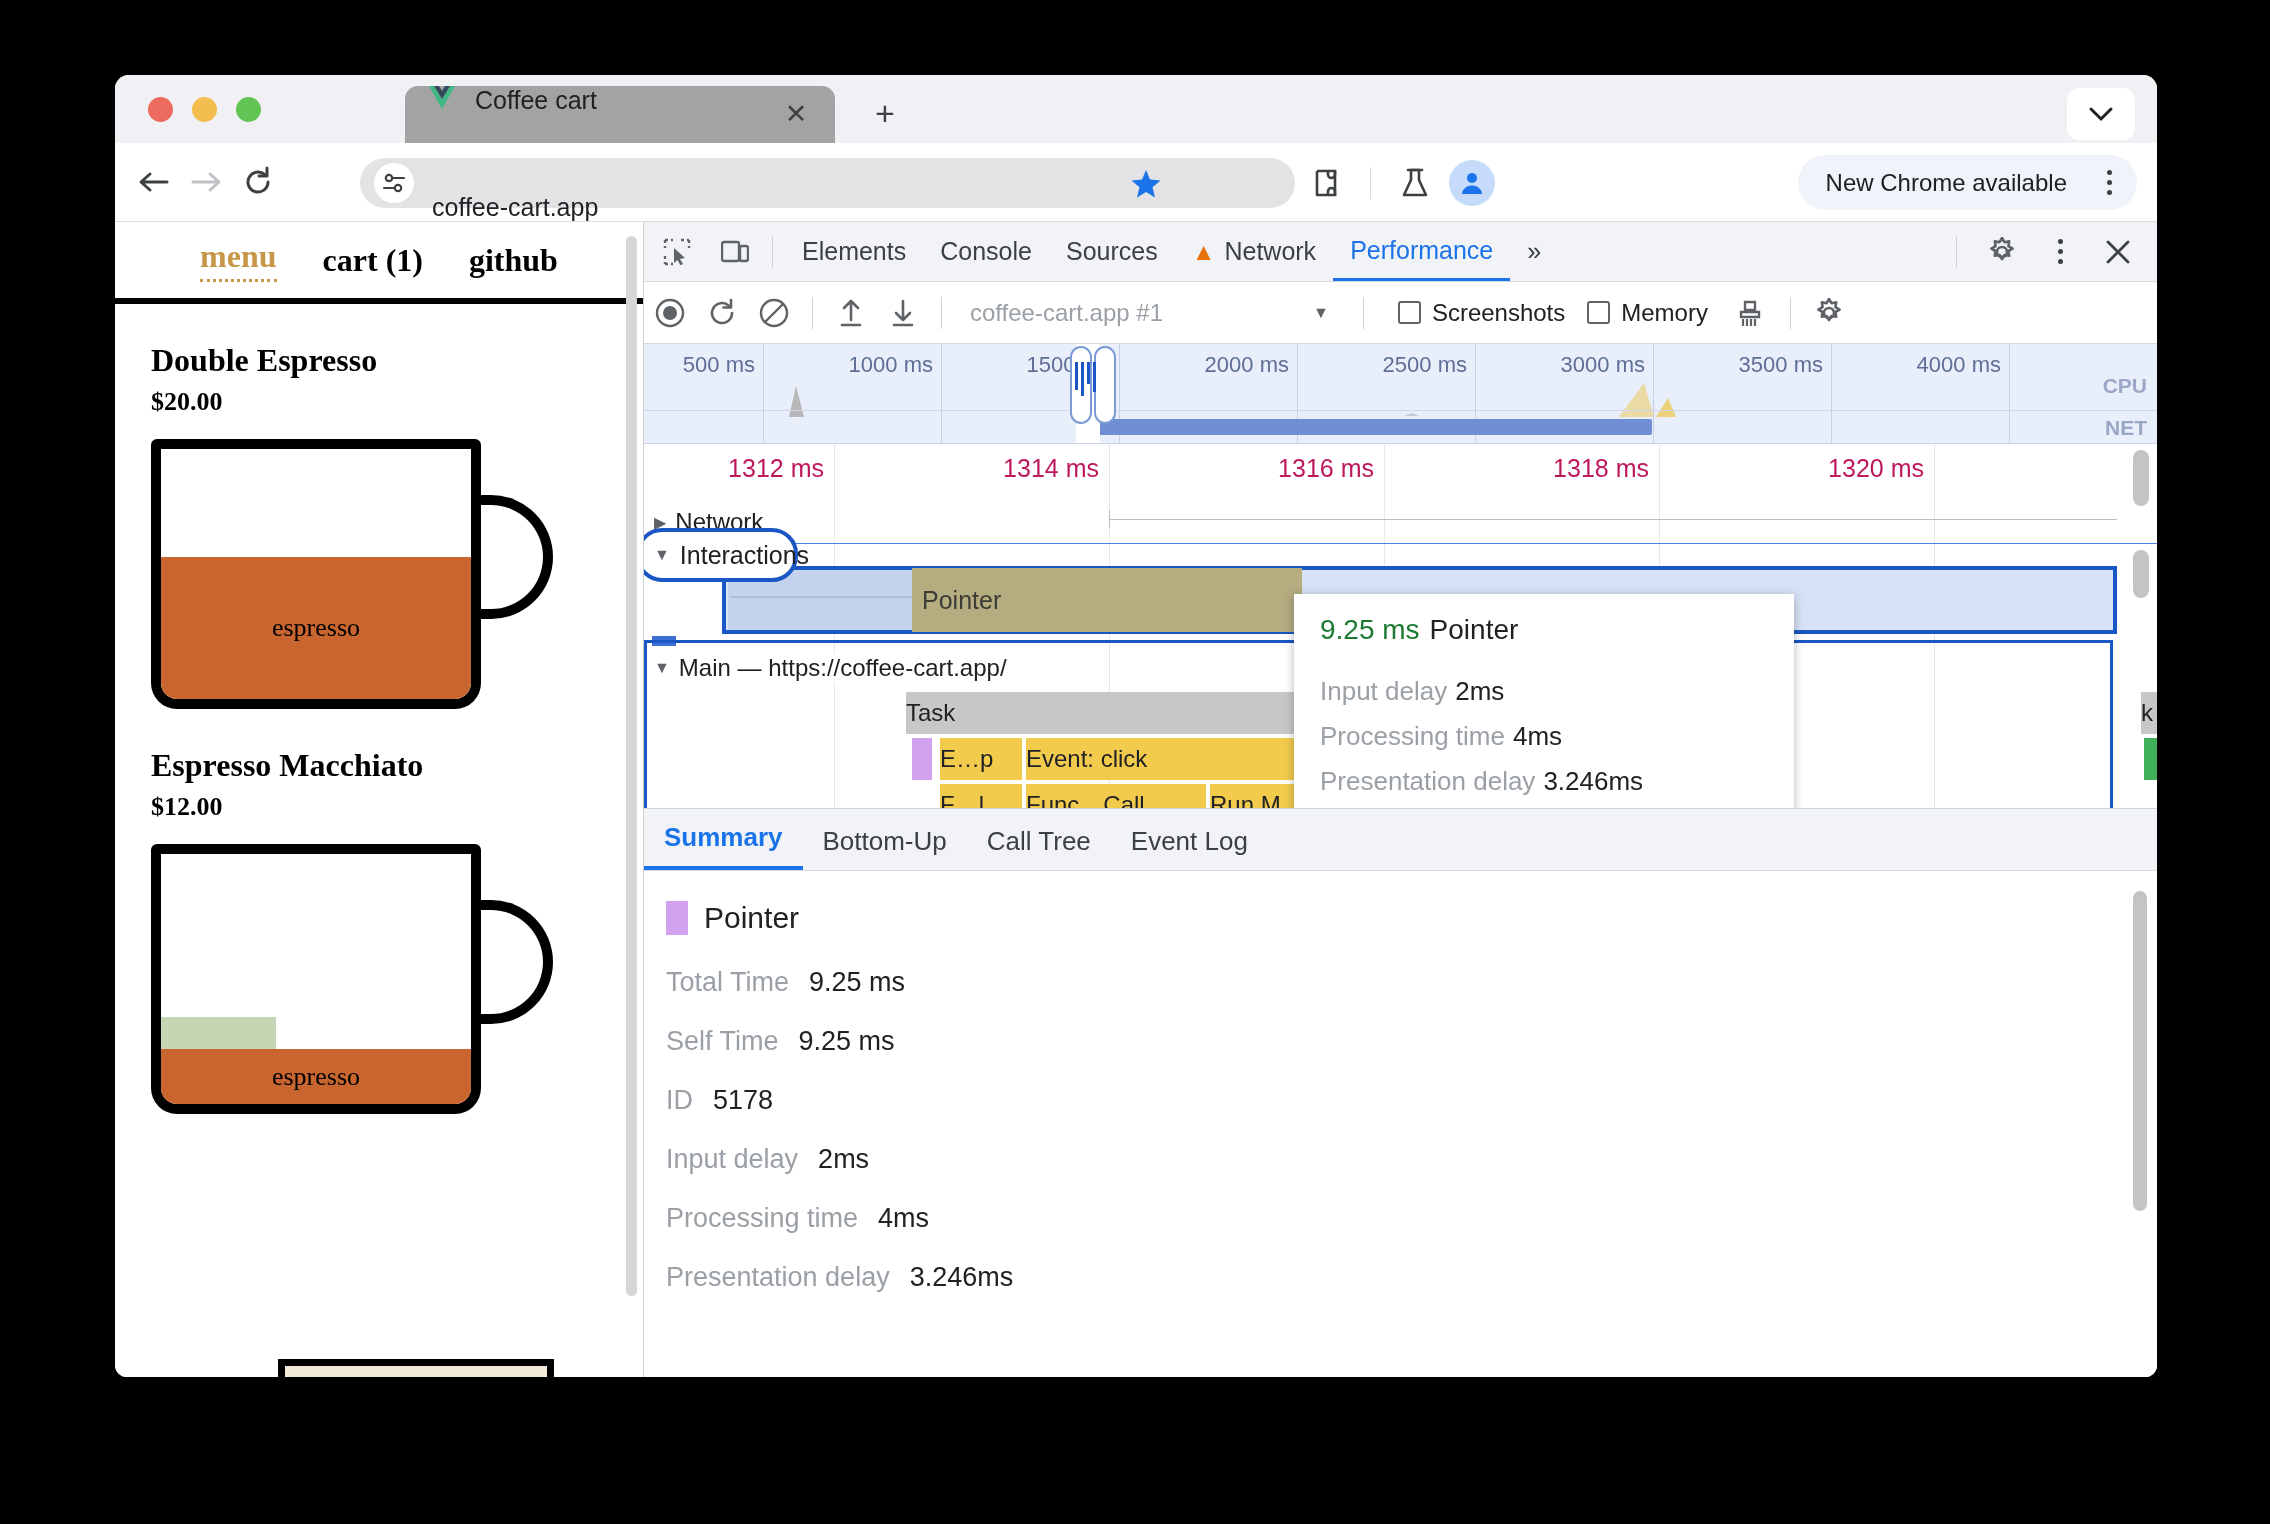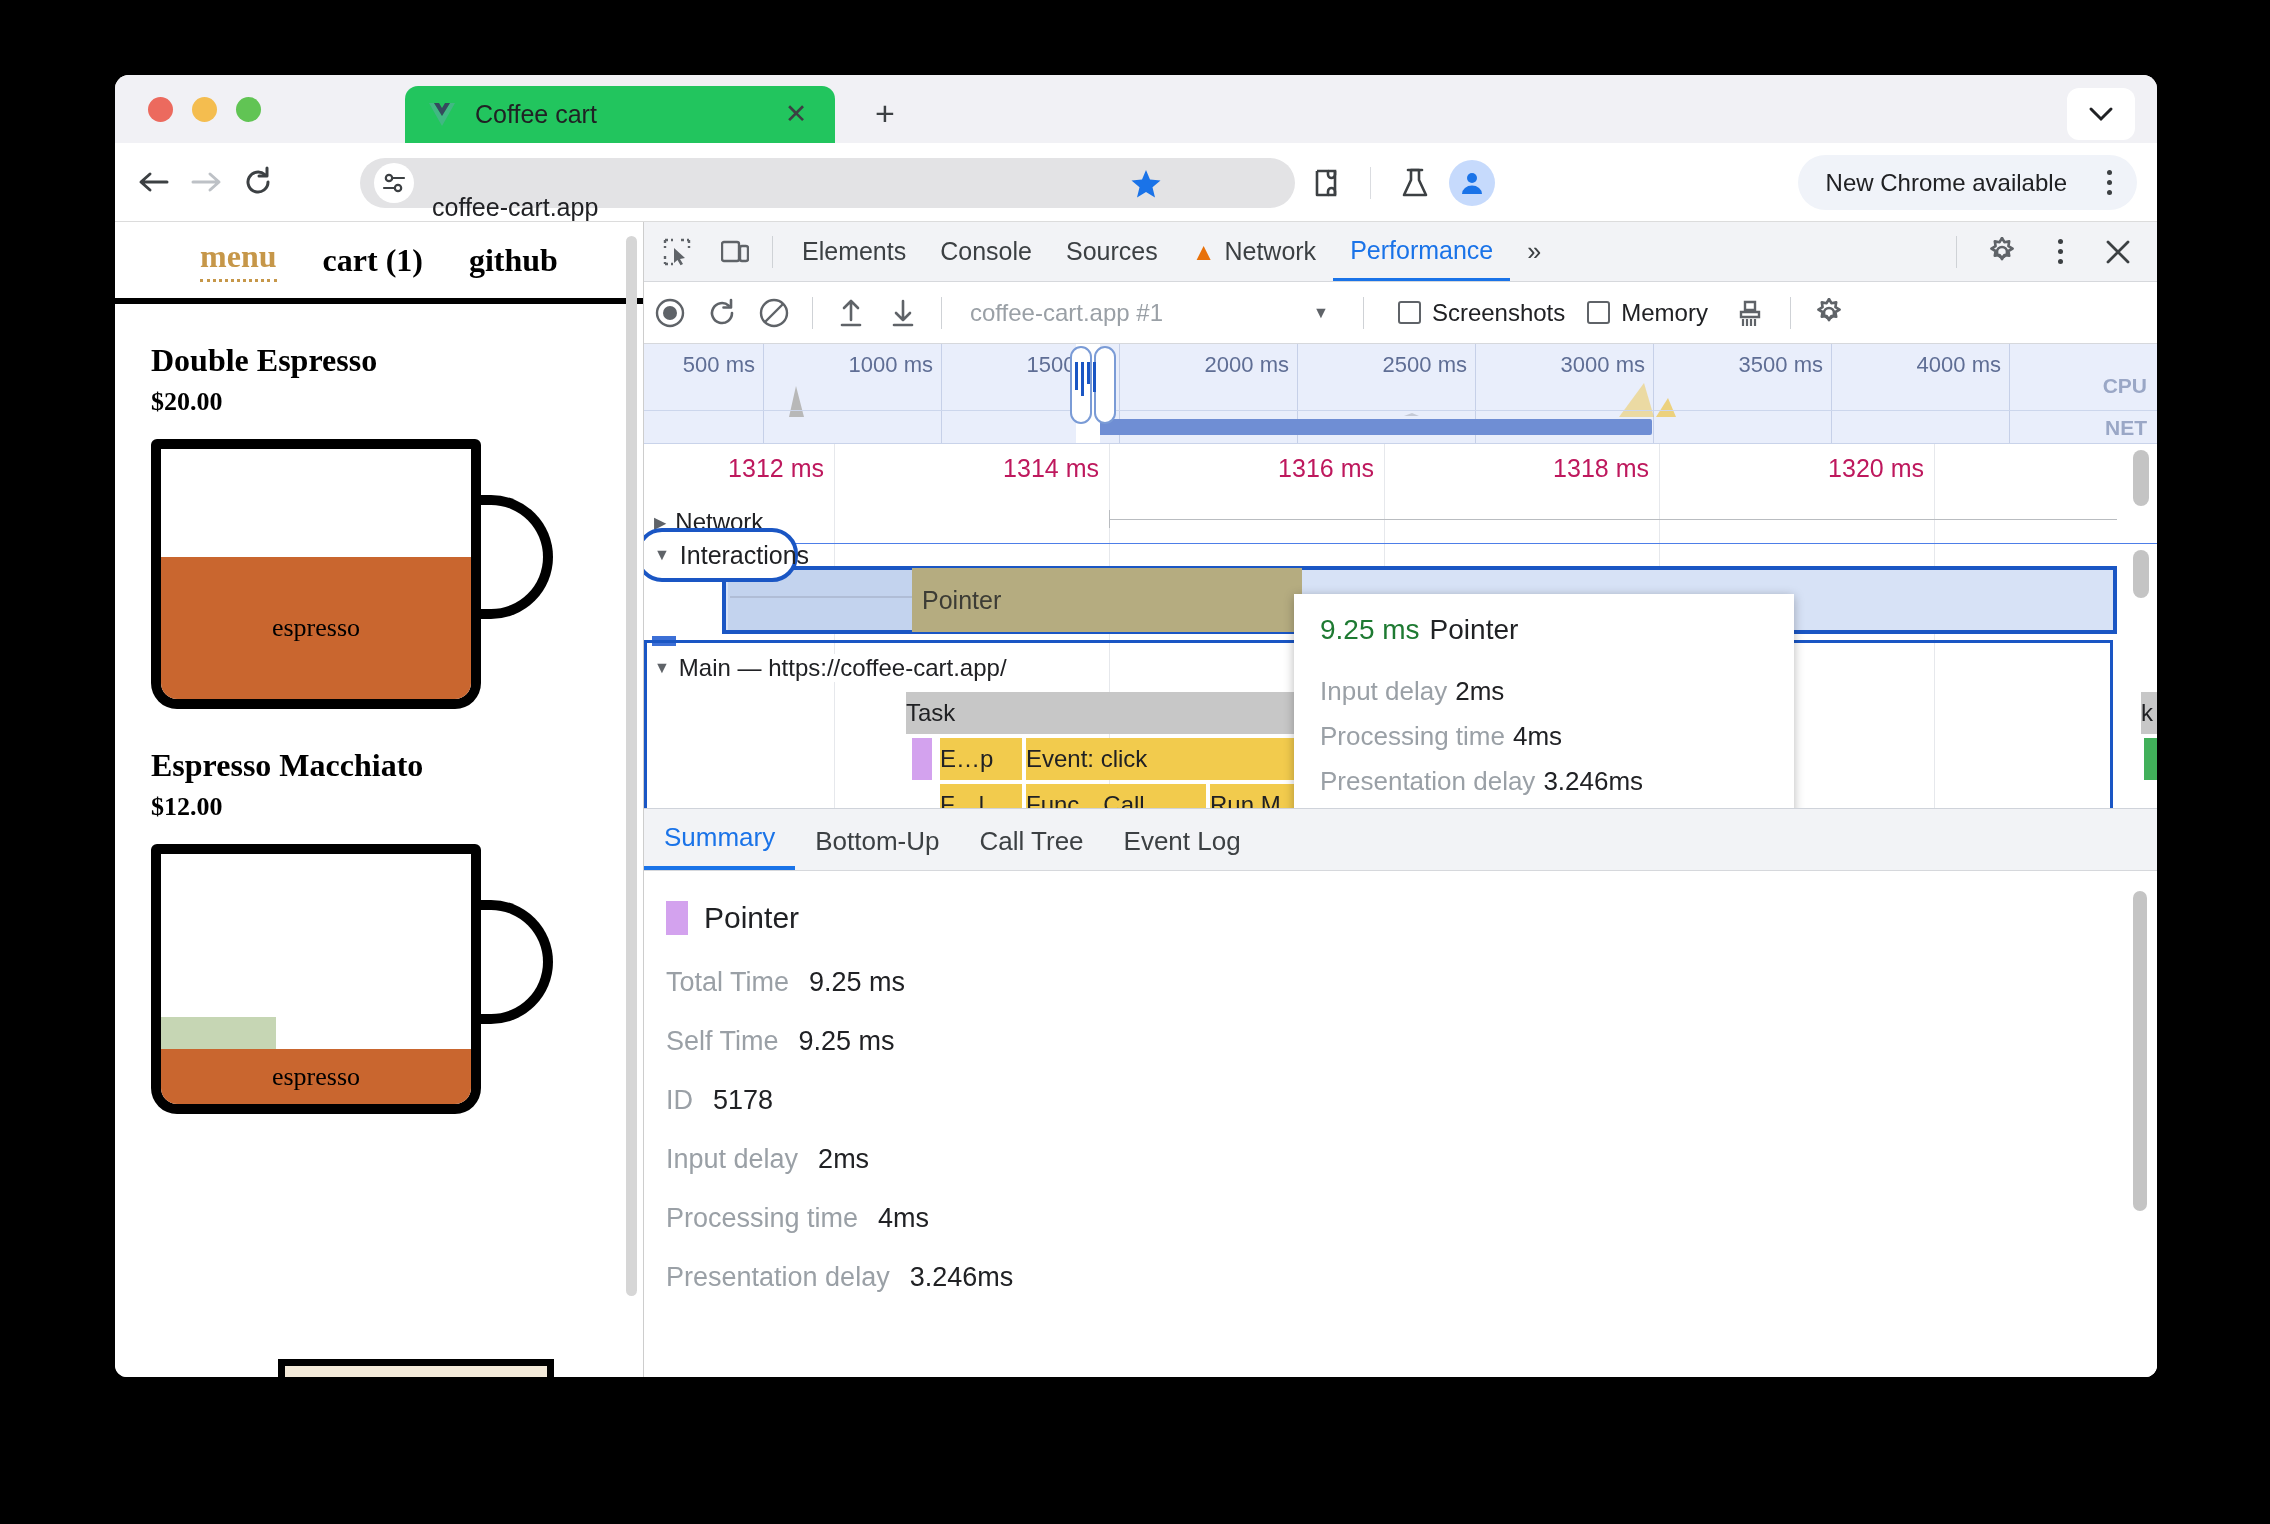--- a/index.html
+++ b/index.html
@@ -12,21 +12,21 @@
     box-shadow:0 2px 18px rgba(0,0,0,.35);
   }
 
   
   .tabstrip { position:relative; height:68px; background:#f1f1f5; }
   .traffic { position:absolute; left:33px; top:22px; display:flex; gap:19px; }
   .dot { width:25px; height:25px; border-radius:50%; }
   .dot.r{background:#ec6a5e;} .dot.y{background:#f4bd4f;} .dot.g{background:#61c454;}
   .tab {
     position:absolute; left:290px; top:11px; width:430px; height:57px;
-    background:#22c55e; border-radius:13px 13px 0 0; display:flex; align-items:center;
+    background:#a3a3a3; border-radius:13px 13px 0 0; display:flex; 
   }
   .tab .favicon { margin-left:24px; width:26px; height:24px; position:relative; }
   .tab .ttl { margin-left:20px; font-size:25px; color:#202124; white-space:nowrap; }
   .tab .tclose { position:absolute; right:26px; top:16px; width:26px; height:26px;
      color:#3c4043; font-size:27px; line-height:24px; text-align:center; cursor:pointer;}
   .newtab { position:absolute; left:760px; top:24px; font-size:34px; color:#3c4043;
      line-height:28px; cursor:pointer; font-weight:300;}
   .tabchev {
     position:absolute; right:22px; top:13px; width:68px; height:52px; background:#fff;
     border-radius:12px; display:flex; align-items:center; justify-content:center;
@@ -171,21 +171,21 @@
   .tip .hdr { font-size:28px; margin-bottom:30px; }
   .tip .hdr b { color:#1e7a32; font-weight:400; }
   .tip .hdr em { font-style:normal; color:#202124; margin-left:10px; }
   .tip .row { font-size:26px; color:#9aa0a6; margin-bottom:14px; }
   .tip .row b { color:#202124; font-weight:400; margin-left:8px; }
 
   
   .dt-lowtabs { height:62px; background:#f2f3f6; display:flex; align-items:flex-end;
      border-bottom:1px solid #d6d8dc; }
   .lt { font-size:26px; color:#3c4043; padding:0 20px 13px 20px; cursor:pointer;}
-  .lt.sel { color:#1a73e8; border-bottom:4px solid #1a73e8; }
+  .lt.sel { color:#1a73e8; border-bottom:4px solid #1a73e8;font-weight:bold; }
   .summary { flex:1; background:#fff; position:relative; padding:30px 0 0 22px; overflow:hidden;}
   .sum-title { display:flex; align-items:center; gap:16px; margin-bottom:32px; }
   .swatch { width:22px; height:34px; background:#d3a2ee; }
   .sum-title span { font-size:30px; color:#202124; }
   .sum-row { display:flex; align-items:baseline; margin-bottom:28px; font-size:27px; }
   .sum-row .k { color:#9aa0a6; }
   .sum-row .v { color:#202124; margin-left:20px; }
   .sum-scroll { position:absolute; right:10px; top:20px; width:14px; height:320px;
      background:#c4c4c4; border-radius:7px; }
   .fl-scroll { position:absolute; right:8px; width:16px; background:#c4c4c4; border-radius:8px;}

